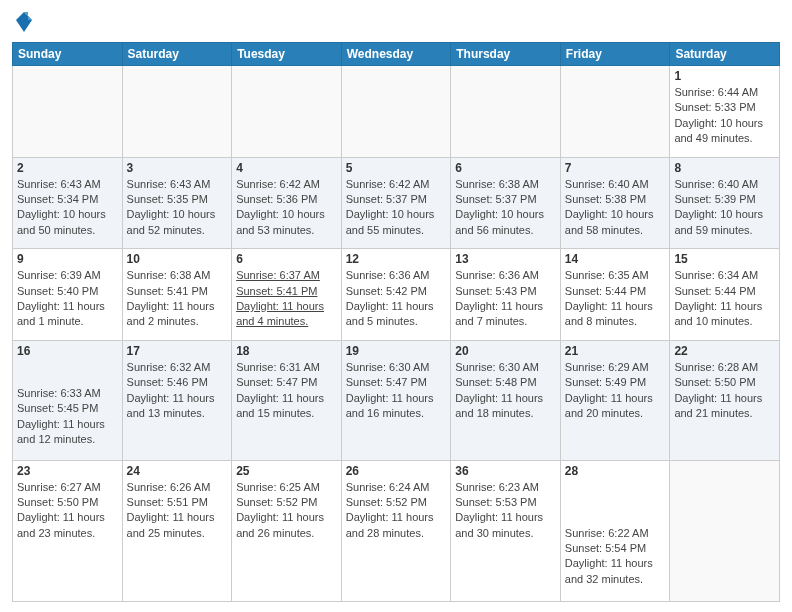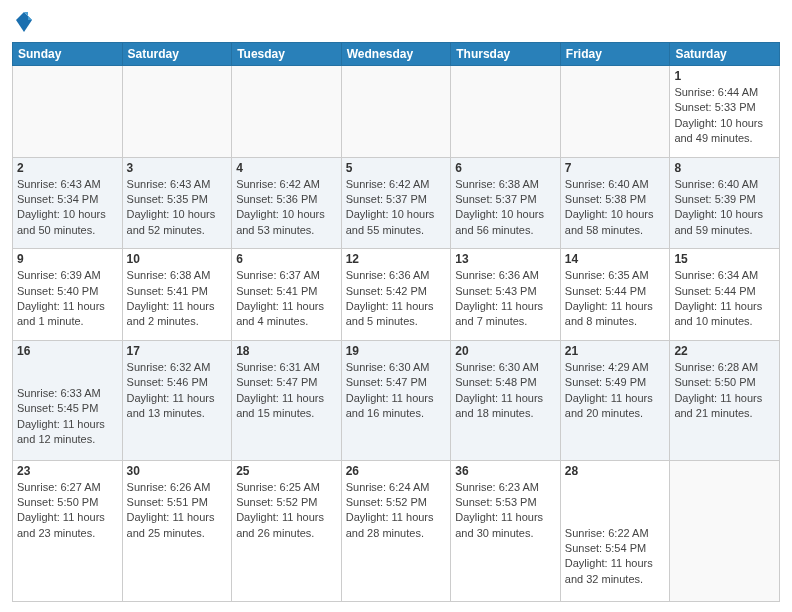--- a/index.html
+++ b/index.html
@@ -209,21 +209,21 @@
           </td>
           <td>
             <span class="day-number">10</span>
             <div class="day-info" style="white-space: pre-line;">Sunrise: 6:38 AM
 Sunset: 5:41 PM
 Daylight: 11 hours
 and 2 minutes.</div>
           </td>
           <td>
             <span class="day-number">6</span>
-            <div class="day-info" style="white-space: pre-line;">Sunrise: 6:37 AM
+            <div class="day-info" style="white-space: pre-line; text-decoration: underline;">Sunrise: 6:37 AM
 Sunset: 5:41 PM
 Daylight: 11 hours
 and 4 minutes.</div>
           </td>
           <td>
             <span class="day-number">12</span>
             <div class="day-info" style="white-space: pre-line;">Sunrise: 6:36 AM
 Sunset: 5:42 PM
 Daylight: 11 hours
 and 5 minutes.</div>
@@ -281,21 +281,21 @@
           </td>
           <td>
             <span class="day-number">20</span>
             <div class="day-info" style="white-space: pre-line;">Sunrise: 6:30 AM
 Sunset: 5:48 PM
 Daylight: 11 hours
 and 18 minutes.</div>
           </td>
           <td>
             <span class="day-number">21</span>
-            <div class="day-info" style="white-space: pre-line;">Sunrise: 4:29 AM
+            <div class="day-info" style="white-space: pre-line;">Sunrise: 6:29 AM
 Sunset: 5:49 PM
 Daylight: 11 hours
 and 20 minutes.</div>
           </td>
           <td>
             <span class="day-number">22</span>
             <div class="day-info" style="white-space: pre-line;">Sunrise: 6:28 AM
 Sunset: 5:50 PM
 Daylight: 11 hours
 and 21 minutes.</div>
@@ -303,21 +303,21 @@
         </tr>
         <tr>
           <td>
             <span class="day-number">23</span>
             <div class="day-info" style="white-space: pre-line;">Sunrise: 6:27 AM
 Sunset: 5:50 PM
 Daylight: 11 hours
 and 23 minutes.</div>
           </td>
           <td>
-            <span class="day-number">30</span>
+            <span class="day-number">24</span>
             <div class="day-info" style="white-space: pre-line;">Sunrise: 6:26 AM
 Sunset: 5:51 PM
 Daylight: 11 hours
 and 25 minutes.</div>
           </td>
           <td>
             <span class="day-number">25</span>
             <div class="day-info" style="white-space: pre-line;">Sunrise: 6:25 AM
 Sunset: 5:52 PM
 Daylight: 11 hours

